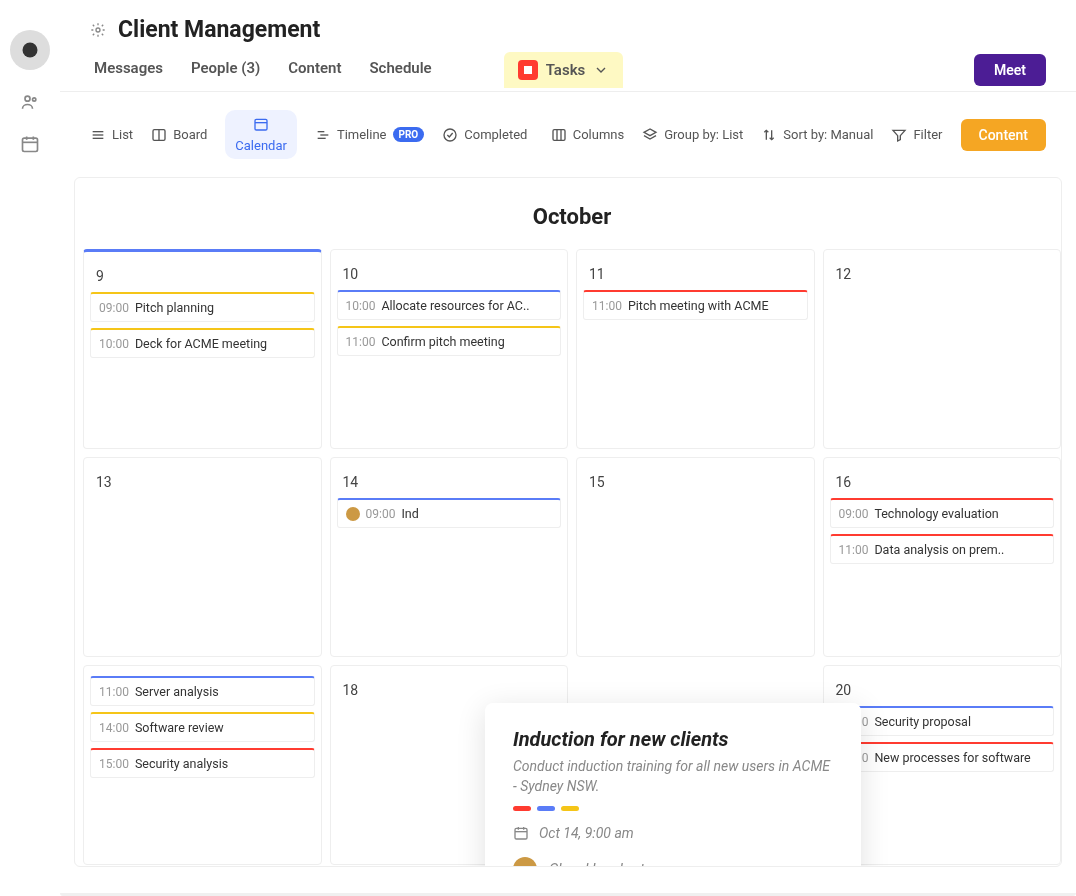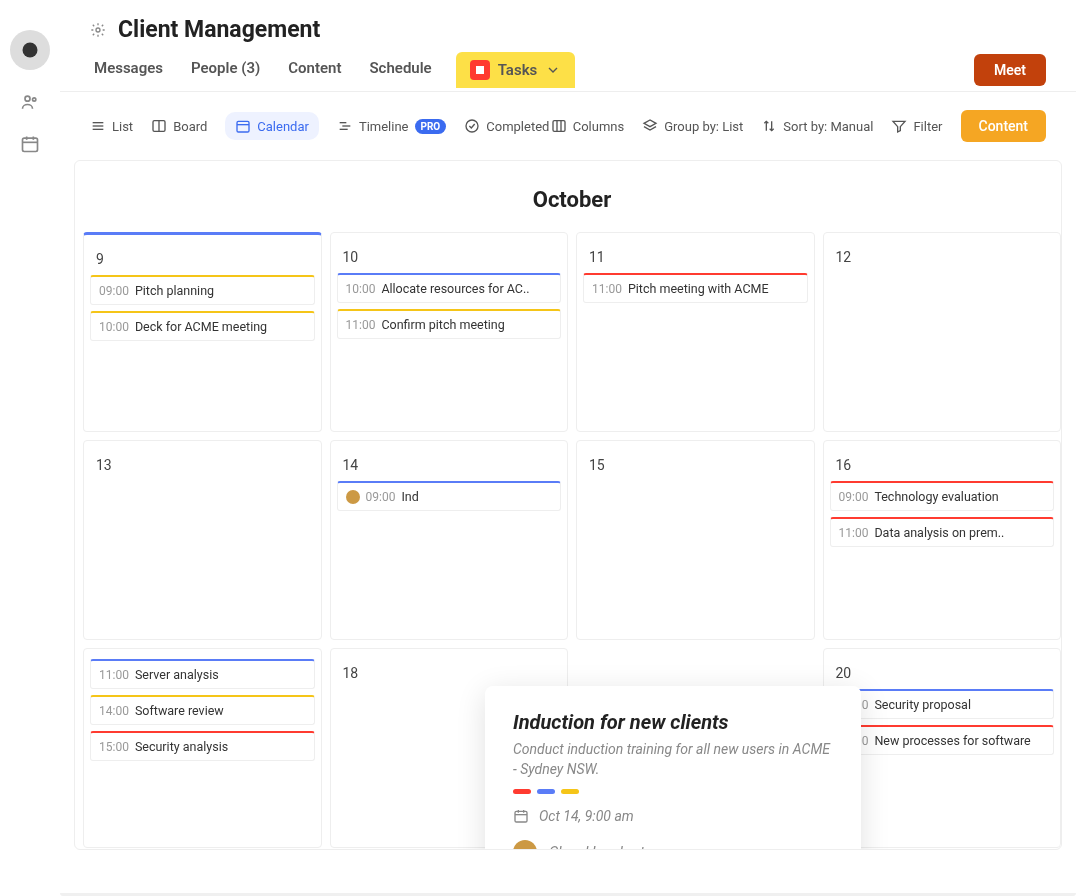--- a/index.html
+++ b/index.html
@@ -11,31 +11,31 @@
 .main::after { content:""; position:absolute; left:0; right:0; bottom:0; height:3px; background:#ccc; opacity:0.3; border-radius:0 0 8px 8px; }
 
 
 .header { padding: 16px 30px 0 30px; border-bottom: 1px solid #eee; }
 .title-row { display: flex; align-items: center; gap: 12px; margin-bottom: 6px; }
 .title-row .gear { color: #888; }
 .page-title { font-size: 23px; font-weight: 700; color: #222; }
 .topbar { display: flex; align-items: center; justify-content: space-between; }
 .tabs { display: flex; align-items: center; gap: 20px; }
 .tab { font-size: 15px; font-weight: 600; color: #555; padding: 10px 4px 14px 4px; display:flex; align-items:center; gap:8px; }
-.tab.active { background:#fde047; border-radius:6px 6px 0 0; padding: 8px 14px; }
+.tab.active { background:#fef9c3; border-radius:6px 6px 0 0; padding: 8px 14px; margin-left: 48px; }
 .tab .tico { width:20px; height:20px; background:#ff3b30; border-radius:4px; display:inline-flex; align-items:center; justify-content:center; }
 .tab .chev { color:#555; }
-.meet-btn { background:#c2410c; color:#fff; border:none; padding:8px 20px; border-radius:6px; font-size:14px; font-weight:600; }
+.meet-btn { background:#4c1d95; color:#fff; border:none; padding:8px 20px; border-radius:6px; font-size:14px; font-weight:600; }
 
 
 .toolbar { display:flex; align-items:center; justify-content:space-between; padding: 18px 30px; }
 .toolbar .views { display:flex; align-items:center; gap: 18px; }
 .toolbar .options { display:flex; align-items:center; gap: 18px; }
 .vitem { display:flex; align-items:center; gap:6px; font-size:13px; color:#555; }
-.vitem.active { color:#3b6bf0; background:#eef2ff; padding:6px 10px; border-radius:10px; }
+.vitem.active { color:#3b6bf0; background:#eef2ff; padding:6px 10px; border-radius:10px;flex-direction:column; }
 .pro-badge { background:#3b6bf0; color:#fff; font-size:10px; font-weight:700; padding:2px 6px; border-radius:8px; }
 .upgrade-btn { background:#f5a623; color:#fff; border:none; padding:8px 18px; border-radius:6px; font-size:14px; font-weight:500; }
 
 
 .cal-wrap { padding: 0 14px 14px 14px; flex:1; overflow:hidden; }
 .cal { border:1px solid #eee; border-radius:6px; height: 690px; overflow:hidden; position:relative;padding-left:8px; }
 .month-title { text-align:center; font-size:22px; font-weight:700; color:#222; padding:26px 0 20px 0; }
 .grid { display:grid; grid-template-columns: repeat(4, 1fr); gap: 8px; padding: 0 0 0 0; }
 .day { background:#fff; border:1px solid #eee; border-radius:4px; min-height: 200px; padding: 10px 0 6px 0; position:relative; }
 .day.today { border-top: 3px solid #5a7cf7; }

